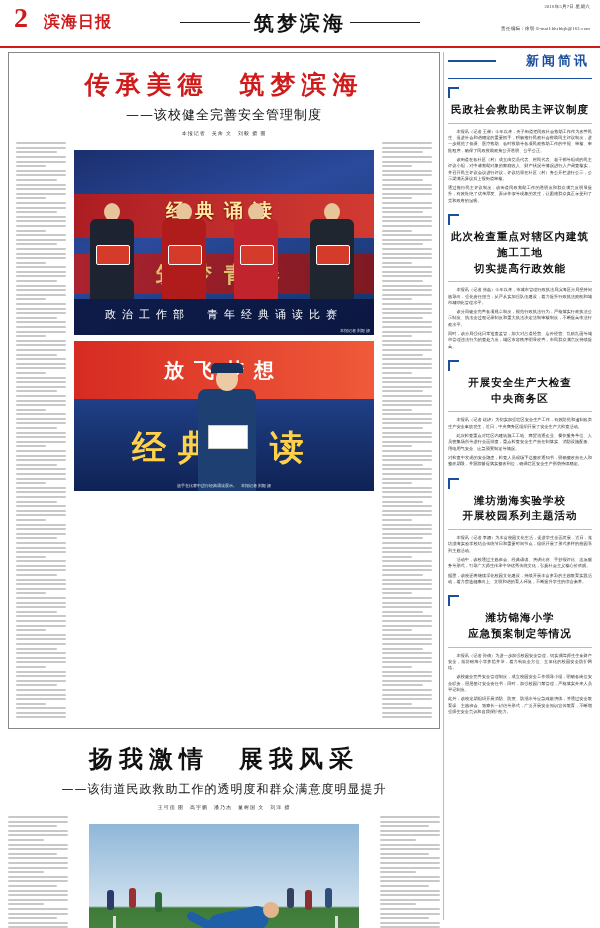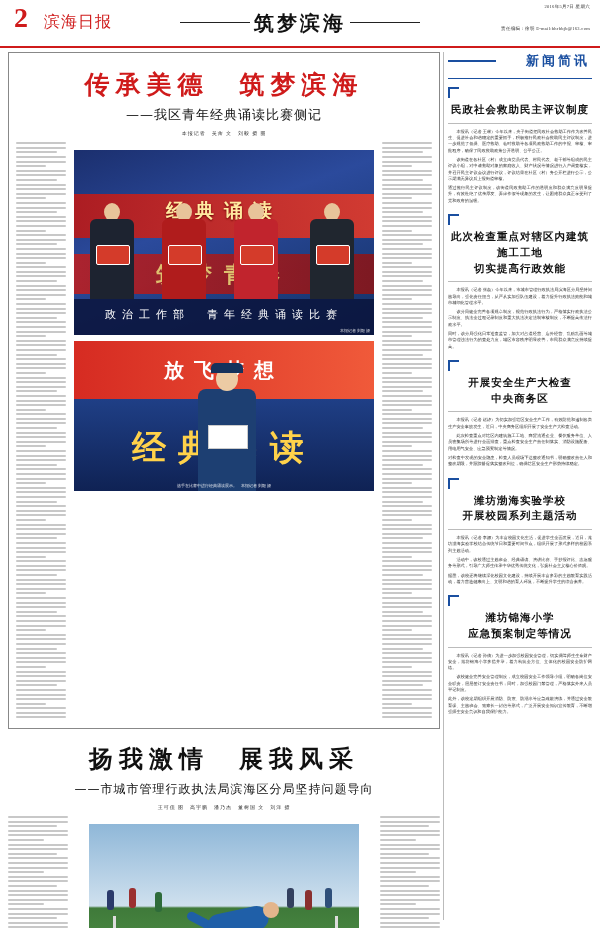--- a/index.html
+++ b/index.html
@@ -18,21 +18,21 @@
     position:absolute;left:0;top:0;width:600px;height:46px;
     border-bottom:2px solid #cf1b1b;
   }
   .page-num{
     position:absolute;left:14px;top:4px;
     font-size:28px;font-weight:bold;color:#cf1b1b;
     font-family:"Liberation Serif", serif;line-height:1;
   }
   .paper-logo{
     position:absolute;left:44px;top:12px;
-    font-size:16px;font-weight:normal;color:#cf1b1b;
+    font-size:16px;font-weight:bold;color:#cf1b1b;
     letter-spacing:1px;
     font-family:"DejaVu Sans", sans-serif;
   }
   .masthead-title{
     position:absolute;left:0;top:10px;width:600px;
     text-align:center;font-size:20px;font-weight:bold;color:#111;
     letter-spacing:3px;
     font-family:"DejaVu Sans", sans-serif;
   }
   .masthead-rule-a{
@@ -266,21 +266,21 @@
     <div class="masthead-editor">责任编辑：徐明  E-mail:bhrbbjb@163.com</div>
   </div>
 
   <div class="vert-divider"></div>
 
   <div class="left-col">
 
     <div class="article-box">
 
       <div class="headline-main">传承美德　筑梦滨海</div>
-      <div class="headline-sub">——我区青年经典诵读比赛侧记</div>
+      <div class="headline-sub">——该校健全完善安全管理制度</div>
       <div class="byline">本报记者　吴蕾 文　刘毅 摄 图</div>
 
       <div class="photo-flank">
         <div class="flank-col">
           <div class="fake-line"></div>
             <div class="fake-line"></div>
             <div class="fake-line mid"></div>
           <div class="fake-line"></div>
             <div class="fake-line"></div>
             <div class="fake-line short"></div>
@@ -583,21 +583,21 @@
             <div class="fake-line short"></div>
           <div class="fake-line"></div>
             <div class="fake-line"></div>
             <div class="fake-line"></div>
         </div>
       </div>
     </div>
 
     <div>
       <div class="headline2">扬我激情　展我风采</div>
-      <div class="headline2-sub">——市城市管理行政执法局滨海区分局坚持问题导向</div>
+      <div class="headline2-sub">——该街道民政救助工作的透明度和群众满意度明显提升</div>
       <div class="byline2">王可佳 图　高宇鹏　潘乃杰　董树国 文　刘洋 摄</div>
 
       <div class="photo-flank">
         <div class="flank-col">
           <div class="fake-line"></div>
             <div class="fake-line"></div>
             <div class="fake-line mid"></div>
           <div class="fake-line"></div>
             <div class="fake-line"></div>
             <div class="fake-line short"></div>

